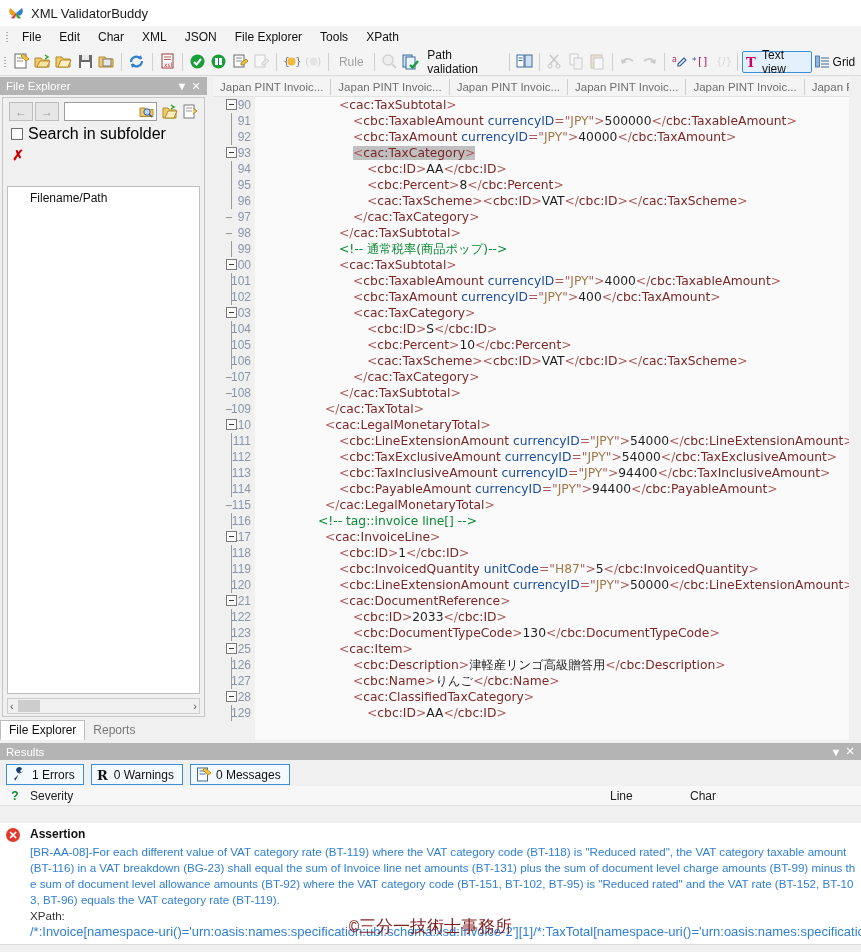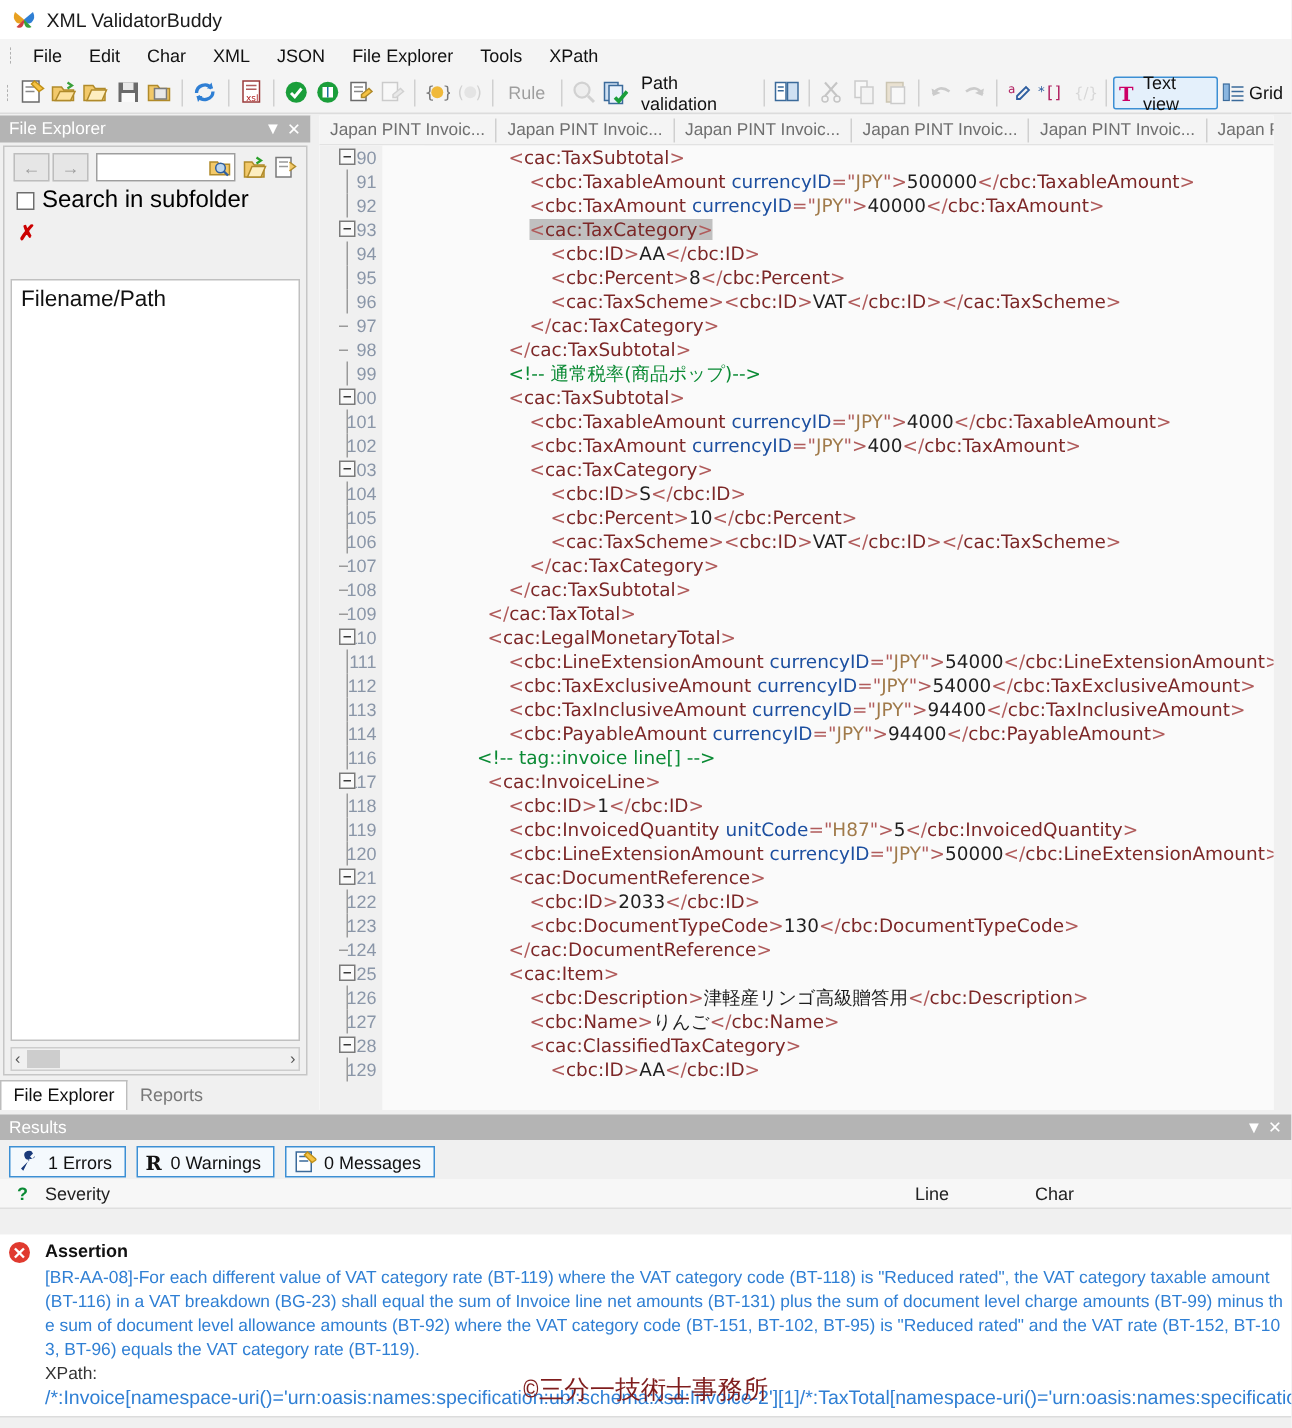--- a/index.html
+++ b/index.html
@@ -98,21 +98,21 @@
     flex: 1; height: 21px; background: #fff; border: 1px solid #8a8a8a;
     display: flex; align-items: center; padding-left: 4px;
     color: #8c8c8c; font-size: 12.5px;
   }
   .fe-clear { width: 18px; text-align: center; color: #cc0000; font-weight: bold; font-size: 14px; }
   .fe-list {
     position: absolute; left: 4px; right: 4px; top: 88px; bottom: 22px;
     background: #ffffff; border: 1px solid #c0c0c0;
     padding: 4px 0 0 6px;
   }
-  .fe-listhdr { font-size: 15px; color: #111; }
+  .fe-listhdr { font-size: 12px; color: #111; margin-left: 16px; }
   .fe-hscroll {
     position: absolute; left: 4px; right: 4px; bottom: 2px; height: 16px;
     background: #f0f0f0; border: 1px solid #cdcdcd;
     display: flex; align-items: center; justify-content: space-between;
     padding: 0 2px; color: #555; font-size: 11px;
   }
   .fe-thumb { width: 22px; height: 12px; background: #cdcdcd; margin-left: 4px; }
   .fe-tabs { position: absolute; left: 0; bottom: 0; width: 207px; height: 20px; display: flex; align-items: flex-end; }
   .fe-tab {
     font-size: 12px; padding: 2px 8px 3px 8px; color: #777;
@@ -572,29 +572,29 @@
             <div class="ln"><span class="num">105</span><span class="fold-line" style="top: 0px; height: 16px;"></span><span class="code" style="padding-left: 84px;"><span><span class="br">&lt;</span><span class="tag">cbc:Percent</span><span class="br">&gt;</span><span class="txt">10</span><span class="br">&lt;/</span><span class="tag">cbc:Percent</span><span class="br">&gt;</span></span></span></div>
             <div class="ln"><span class="num">106</span><span class="fold-line" style="top: 0px; height: 16px;"></span><span class="code" style="padding-left: 84px;"><span><span class="br">&lt;</span><span class="tag">cac:TaxScheme</span><span class="br">&gt;</span><span class="br">&lt;</span><span class="tag">cbc:ID</span><span class="br">&gt;</span><span class="txt">VAT</span><span class="br">&lt;/</span><span class="tag">cbc:ID</span><span class="br">&gt;</span><span class="br">&lt;/</span><span class="tag">cac:TaxScheme</span><span class="br">&gt;</span></span></span></div>
             <div class="ln"><span class="num">107</span><span class="fold-tick" style="top: 8px;"></span><span class="code" style="padding-left: 70px;"><span><span class="br">&lt;/</span><span class="tag">cac:TaxCategory</span><span class="br">&gt;</span></span></span></div>
             <div class="ln"><span class="num">108</span><span class="fold-tick" style="top: 8px;"></span><span class="code" style="padding-left: 56px;"><span><span class="br">&lt;/</span><span class="tag">cac:TaxSubtotal</span><span class="br">&gt;</span></span></span></div>
             <div class="ln"><span class="num">109</span><span class="fold-tick" style="top: 8px;"></span><span class="code" style="padding-left: 42px;"><span><span class="br">&lt;/</span><span class="tag">cac:TaxTotal</span><span class="br">&gt;</span></span></span></div>
             <div class="ln"><span class="num">110</span><span class="fold-box" style="top: 2px;"></span><span class="code" style="padding-left: 42px;"><span><span class="br">&lt;</span><span class="tag">cac:LegalMonetaryTotal</span><span class="br">&gt;</span></span></span></div>
             <div class="ln"><span class="num">111</span><span class="fold-line" style="top: 0px; height: 16px;"></span><span class="code" style="padding-left: 56px;"><span><span class="br">&lt;</span><span class="tag">cbc:LineExtensionAmount</span><span class="txt"> </span><span class="att">currencyID</span><span class="br">=</span><span class="br">"</span><span class="val">JPY</span><span class="br">"</span><span class="br">&gt;</span><span class="txt">54000</span><span class="br">&lt;/</span><span class="tag">cbc:LineExtensionAmount</span><span class="br">&gt;</span></span></span></div>
             <div class="ln"><span class="num">112</span><span class="fold-line" style="top: 0px; height: 16px;"></span><span class="code" style="padding-left: 56px;"><span><span class="br">&lt;</span><span class="tag">cbc:TaxExclusiveAmount</span><span class="txt"> </span><span class="att">currencyID</span><span class="br">=</span><span class="br">"</span><span class="val">JPY</span><span class="br">"</span><span class="br">&gt;</span><span class="txt">54000</span><span class="br">&lt;/</span><span class="tag">cbc:TaxExclusiveAmount</span><span class="br">&gt;</span></span></span></div>
             <div class="ln"><span class="num">113</span><span class="fold-line" style="top: 0px; height: 16px;"></span><span class="code" style="padding-left: 56px;"><span><span class="br">&lt;</span><span class="tag">cbc:TaxInclusiveAmount</span><span class="txt"> </span><span class="att">currencyID</span><span class="br">=</span><span class="br">"</span><span class="val">JPY</span><span class="br">"</span><span class="br">&gt;</span><span class="txt">94400</span><span class="br">&lt;/</span><span class="tag">cbc:TaxInclusiveAmount</span><span class="br">&gt;</span></span></span></div>
             <div class="ln"><span class="num">114</span><span class="fold-line" style="top: 0px; height: 16px;"></span><span class="code" style="padding-left: 56px;"><span><span class="br">&lt;</span><span class="tag">cbc:PayableAmount</span><span class="txt"> </span><span class="att">currencyID</span><span class="br">=</span><span class="br">"</span><span class="val">JPY</span><span class="br">"</span><span class="br">&gt;</span><span class="txt">94400</span><span class="br">&lt;/</span><span class="tag">cbc:PayableAmount</span><span class="br">&gt;</span></span></span></div>
+            <div class="ln"><span class="num">115</span><span class="fold-tick" style="top: 8px;"></span><span class="code" style="padding-left: 42px;"><span><span class="br">&lt;/</span><span class="tag">cac:LegalMonetaryTotal</span><span class="br">&gt;</span></span></span></div>
             <div class="ln"><span class="num">116</span><span class="fold-line" style="top: 0px; height: 16px;"></span><span class="code" style="padding-left: 35px;"><span><span class="cmt">&lt;!-- tag::invoice line[] --&gt;</span></span></span></div>
             <div class="ln"><span class="num">117</span><span class="fold-box" style="top: 2px;"></span><span class="code" style="padding-left: 42px;"><span><span class="br">&lt;</span><span class="tag">cac:InvoiceLine</span><span class="br">&gt;</span></span></span></div>
             <div class="ln"><span class="num">118</span><span class="fold-line" style="top: 0px; height: 16px;"></span><span class="code" style="padding-left: 56px;"><span><span class="br">&lt;</span><span class="tag">cbc:ID</span><span class="br">&gt;</span><span class="txt">1</span><span class="br">&lt;/</span><span class="tag">cbc:ID</span><span class="br">&gt;</span></span></span></div>
             <div class="ln"><span class="num">119</span><span class="fold-line" style="top: 0px; height: 16px;"></span><span class="code" style="padding-left: 56px;"><span><span class="br">&lt;</span><span class="tag">cbc:InvoicedQuantity</span><span class="txt"> </span><span class="att">unitCode</span><span class="br">=</span><span class="br">"</span><span class="val">H87</span><span class="br">"</span><span class="br">&gt;</span><span class="txt">5</span><span class="br">&lt;/</span><span class="tag">cbc:InvoicedQuantity</span><span class="br">&gt;</span></span></span></div>
             <div class="ln"><span class="num">120</span><span class="fold-line" style="top: 0px; height: 16px;"></span><span class="code" style="padding-left: 56px;"><span><span class="br">&lt;</span><span class="tag">cbc:LineExtensionAmount</span><span class="txt"> </span><span class="att">currencyID</span><span class="br">=</span><span class="br">"</span><span class="val">JPY</span><span class="br">"</span><span class="br">&gt;</span><span class="txt">50000</span><span class="br">&lt;/</span><span class="tag">cbc:LineExtensionAmount</span><span class="br">&gt;</span></span></span></div>
             <div class="ln"><span class="num">121</span><span class="fold-box" style="top: 2px;"></span><span class="code" style="padding-left: 56px;"><span><span class="br">&lt;</span><span class="tag">cac:DocumentReference</span><span class="br">&gt;</span></span></span></div>
             <div class="ln"><span class="num">122</span><span class="fold-line" style="top: 0px; height: 16px;"></span><span class="code" style="padding-left: 70px;"><span><span class="br">&lt;</span><span class="tag">cbc:ID</span><span class="br">&gt;</span><span class="txt">2033</span><span class="br">&lt;/</span><span class="tag">cbc:ID</span><span class="br">&gt;</span></span></span></div>
             <div class="ln"><span class="num">123</span><span class="fold-line" style="top: 0px; height: 16px;"></span><span class="code" style="padding-left: 70px;"><span><span class="br">&lt;</span><span class="tag">cbc:DocumentTypeCode</span><span class="br">&gt;</span><span class="txt">130</span><span class="br">&lt;/</span><span class="tag">cbc:DocumentTypeCode</span><span class="br">&gt;</span></span></span></div>
-            <div class="ln"><span class="num">124</span><span class="fold-tick" style="top: 8px;"></span><span class="code" style="padding-left: 56px;"><span><span class="br">&lt;/</span><span class="tag">cac:DocumentReference</span><span class="br">&gt;</span></span></span></div>
             <div class="ln"><span class="num">125</span><span class="fold-box" style="top: 2px;"></span><span class="code" style="padding-left: 56px;"><span><span class="br">&lt;</span><span class="tag">cac:Item</span><span class="br">&gt;</span></span></span></div>
             <div class="ln"><span class="num">126</span><span class="fold-line" style="top: 0px; height: 16px;"></span><span class="code" style="padding-left: 70px;"><span><span class="br">&lt;</span><span class="tag">cbc:Description</span><span class="br">&gt;</span><span class="txt">津軽産リンゴ高級贈答用</span><span class="br">&lt;/</span><span class="tag">cbc:Description</span><span class="br">&gt;</span></span></span></div>
             <div class="ln"><span class="num">127</span><span class="fold-line" style="top: 0px; height: 16px;"></span><span class="code" style="padding-left: 70px;"><span><span class="br">&lt;</span><span class="tag">cbc:Name</span><span class="br">&gt;</span><span class="txt">りんご</span><span class="br">&lt;/</span><span class="tag">cbc:Name</span><span class="br">&gt;</span></span></span></div>
             <div class="ln"><span class="num">128</span><span class="fold-box" style="top: 2px;"></span><span class="code" style="padding-left: 70px;"><span><span class="br">&lt;</span><span class="tag">cac:ClassifiedTaxCategory</span><span class="br">&gt;</span></span></span></div>
             <div class="ln"><span class="num">129</span><span class="fold-line" style="top: 0px; height: 16px;"></span><span class="code" style="padding-left: 84px;"><span><span class="br">&lt;</span><span class="tag">cbc:ID</span><span class="br">&gt;</span><span class="txt">AA</span><span class="br">&lt;/</span><span class="tag">cbc:ID</span><span class="br">&gt;</span></span></span></div>
           </div>
       </div>
     </div>
   </div>
 

